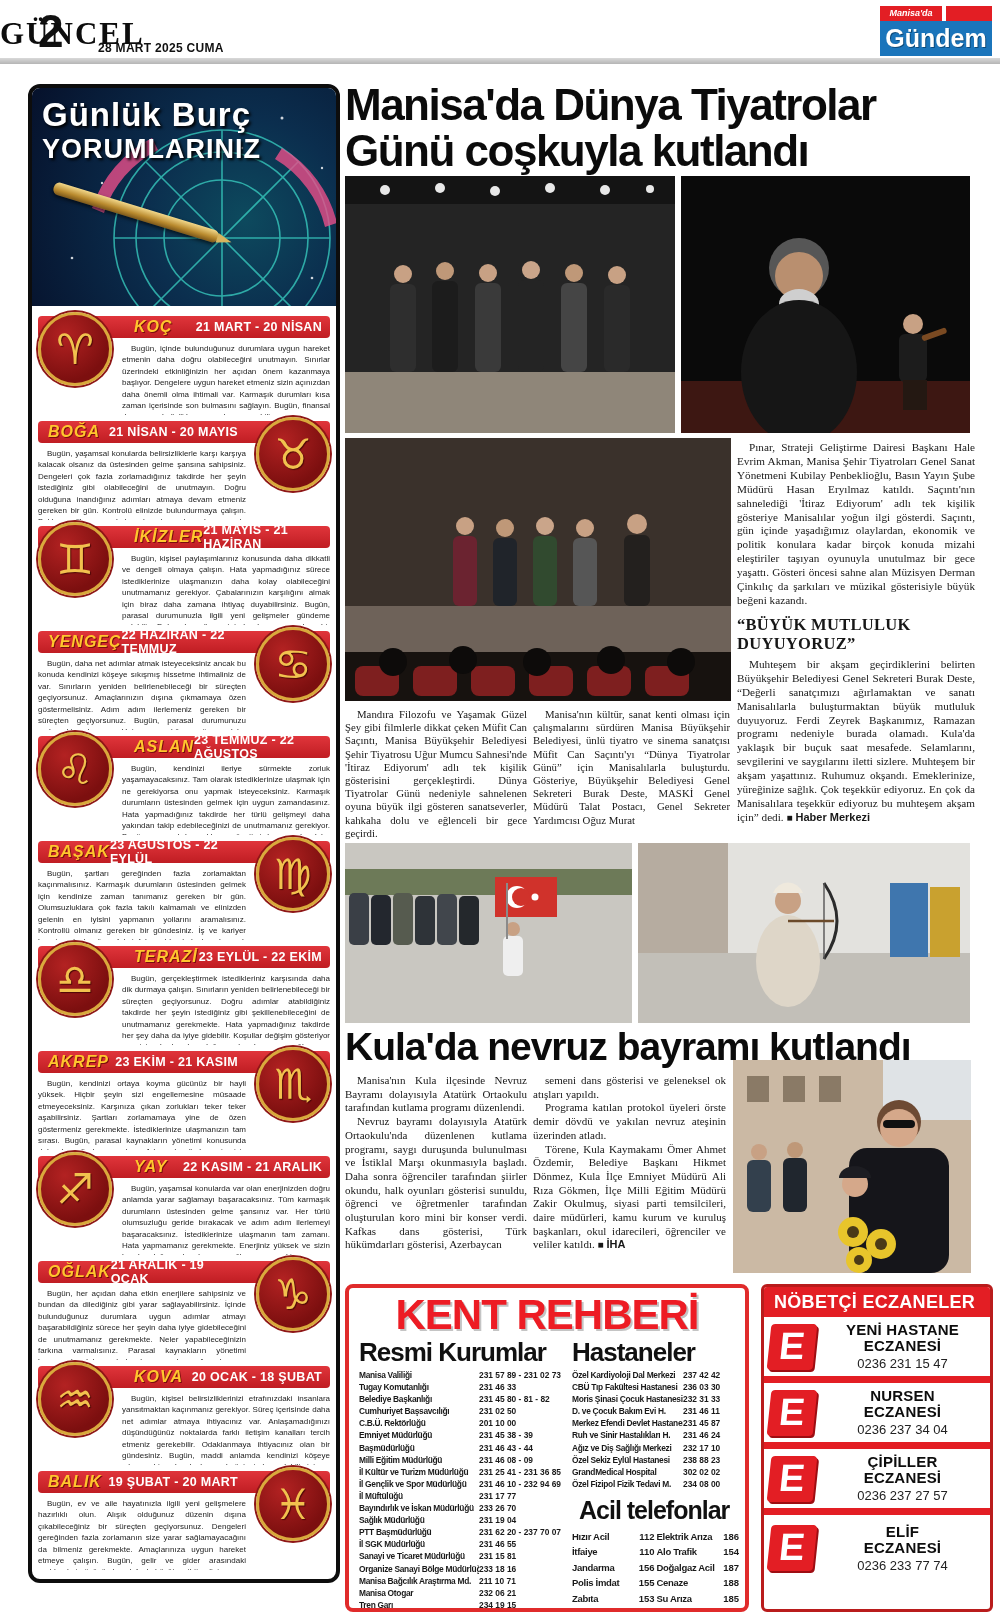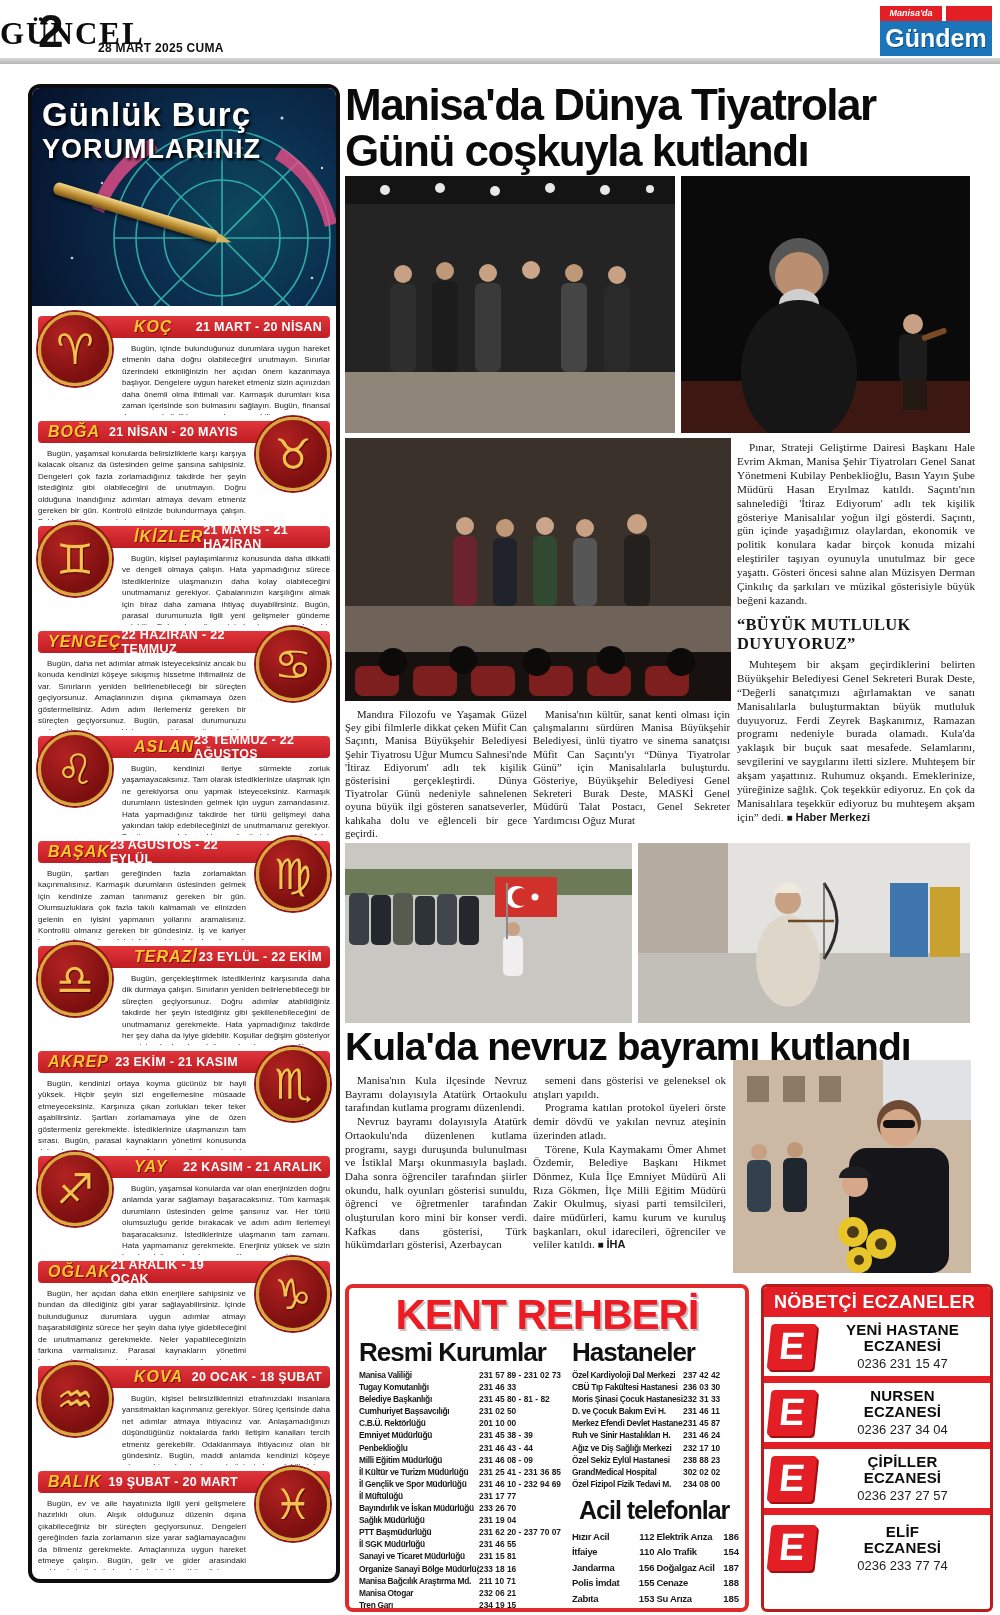--- a/index.html
+++ b/index.html
@@ -490,21 +490,21 @@
               <span class="dn">C.B.Ü. Rektörlüğü</span>
               <span class="dp">201 10 00</span>
             </div>
 
             <div class="dir-row">
               <span class="dn">Emniyet Müdürlüğü</span>
               <span class="dp">231 45 38 - 39</span>
             </div>
 
             <div class="dir-row">
-              <span class="dn">Penbeklioğlu</span>
+              <span class="dn">Başmüdürlüğü</span>
               <span class="dp">231 46 43 - 44</span>
             </div>
 
             <div class="dir-row">
               <span class="dn">Milli Eğitim Müdürlüğü</span>
               <span class="dp">231 46 08 - 09</span>
             </div>
 
             <div class="dir-row">
               <span class="dn">İl Kültür ve Turizm Müdürlüğü</span>

